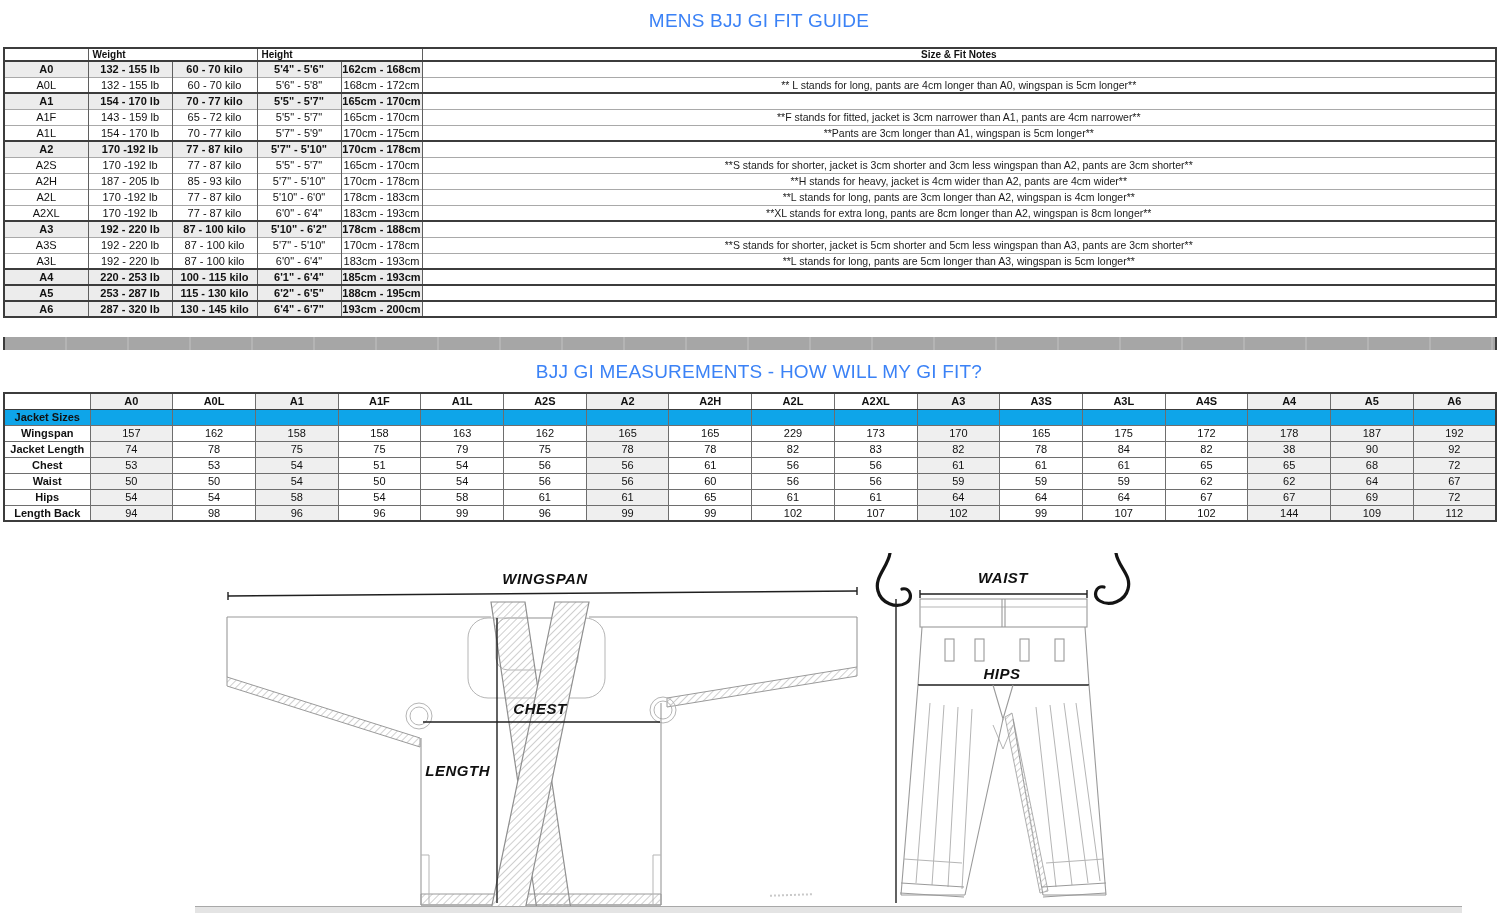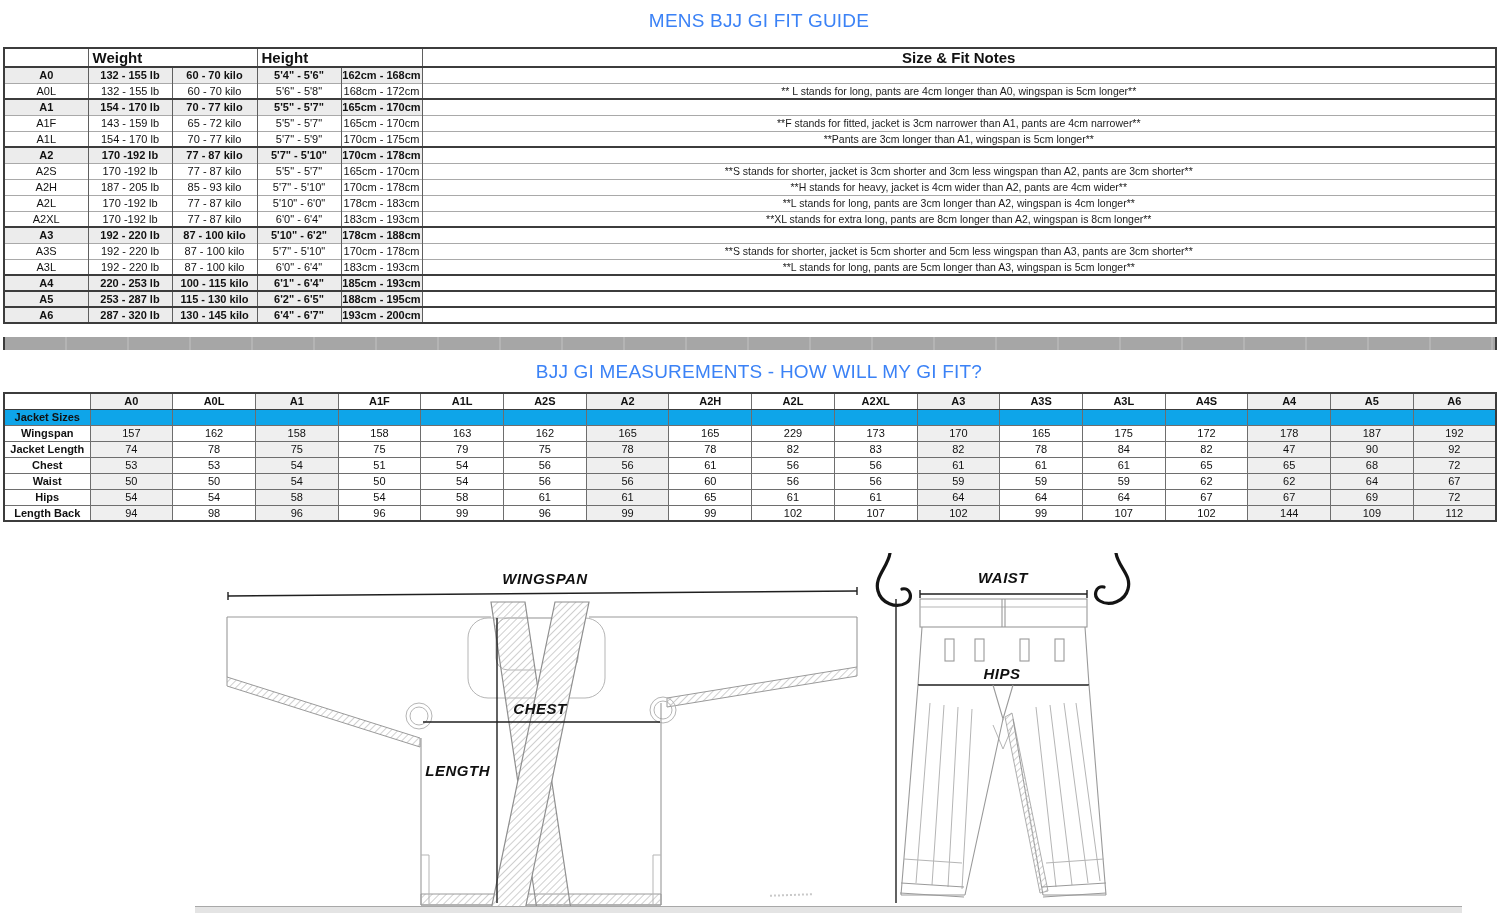--- a/index.html
+++ b/index.html
@@ -12,21 +12,21 @@
   #title1 { top:10px; }
   #title2 { top:361px;text-align:center; }
 
   
   #fit-table { position:absolute; left:3px; top:47px; width:1494px;
                border-collapse:collapse; table-layout:fixed; font-size:11px; }
   #fit-table td, #fit-table th { border-left:1px solid #5f5f5f; border-right:1px solid #5f5f5f;
                border-top:1px solid #a9a9a9; height:16px; text-align:center;
                vertical-align:middle; overflow:hidden; white-space:nowrap; }
   #fit-table { border:2px solid #3c3c3c; }
-  #fit-table tr.hdr th { height:13px; border-top:none; font-size:15px; }
+  #fit-table tr.hdr th { height:13px; border-top:none; font-size:10px; }
   #fit-table tr.hdr .lft { text-align:left; padding-left:4px; }
   #fit-table tr.primary td { border-top:2px solid #3c3c3c; }
   #fit-table tr.primary td:not(:last-child) { background:#ececec; font-weight:bold; }
   #fit-table td:last-child { font-size:10.5px; color:#1c1c1c;text-align:center; }
   #fit-bar { position:absolute; left:3px; top:337px; width:1494px; height:13px;
              background:repeating-linear-gradient(90deg,#a6a6a6 0 60px,#b4b4b4 60px 62px);
              border-left:2px solid #3c3c3c; border-right:2px solid #3c3c3c; }
 
   
   #meas-table { position:absolute; left:3px; top:392px; width:1494px;
@@ -307,21 +307,21 @@
           <td>79</td>
           <td>75</td>
           <td class="shade">78</td>
           <td>78</td>
           <td>82</td>
           <td>83</td>
           <td class="shade">82</td>
           <td>78</td>
           <td>84</td>
           <td>82</td>
-          <td class="shade">47</td>
+          <td class="shade">38</td>
           <td class="shade">90</td>
           <td class="shade">92</td>
         </tr>
         <tr>
           <td class="rowlabel">Chest</td>
           <td class="shade">53</td>
           <td>53</td>
           <td class="shade">54</td>
           <td>51</td>
           <td>54</td>

